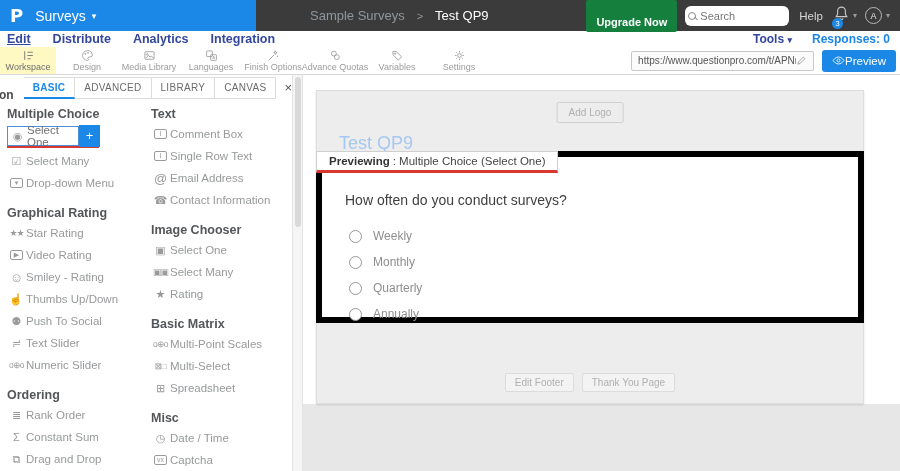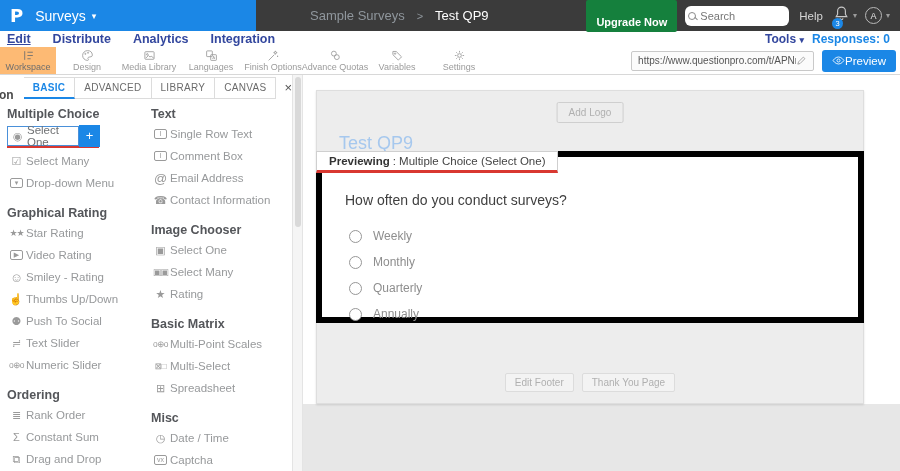--- a/index.html
+++ b/index.html
@@ -26,31 +26,31 @@
   .help { color:#d6d6d6; font-size:11.5px; margin-right:10px; }
   .belwrap { position:relative; margin-right:3px; }
   .badge { position:absolute; left:-1px; bottom:-3px; background:#1b87e6; color:#fff; font-size:7.5px; width:11px; height:11px; border-radius:50%; display:flex; align-items:center; justify-content:center; }
   .mini-caret { font-size:8px; color:#9b9b9b; margin-right:8px; }
   .avatar { width:17px; height:17px; border:1px solid #b9b9b9; border-radius:50%; color:#e3e3e3; font-size:9px; display:flex; align-items:center; justify-content:center; margin-right:4px; }
 
   
   .navrow { height:16px; display:flex; align-items:center; padding:0 10px 0 7px; font-size:12.5px; }
   .nav-item { color:#33479e; font-weight:bold; margin-right:22px; cursor:pointer; }
   .nav-item.active { text-decoration:underline; }
-  .nav-right { margin-left:auto; display:flex; align-items:center; gap:8px; }
+  .nav-right { margin-left:auto; display:flex; align-items:center; gap:20px; }
   .tools { color:#33479e; font-weight:bold; font-size:12px; }
   .tools .caret { color:#33479e; }
   .responses { color:#1b87e6; font-weight:bold; font-size:12px; }
 
   
   .toolrow { height:28px; display:flex; align-items:stretch; border-bottom:1px solid #d8d8d8; }
   .tool { width:62px; display:flex; flex-direction:column; align-items:center; justify-content:center; gap:0; cursor:pointer; }
   .tool svg { width:13px; height:13px; stroke:#9b9b9b; fill:none; stroke-width:1.6; }
   .tool .tlabel { font-size:9px; color:#9b9b9b; white-space:nowrap; }
-  .tool.active { background:#fdba74; width:56px; }
+  .tool.active { background:#fef9c3; width:56px; }
   .tool.active svg { stroke:#6e6e6e; }
   .tool.active .tlabel { color:#6e6e6e; }
   .tool-right { margin-left:auto; display:flex; align-items:center; padding-right:4px; gap:8px; }
   .urlbox { width:183px; height:20px; border:1px solid #c9c9c9; border-radius:2px; background:#fbfbfb; display:flex; align-items:center; padding:0 4px 0 6px; }
   .urlbox input { border:none; outline:none; background:transparent; font-size:10px; color:#555; width:158px; font-family:"Liberation Sans",sans-serif; }
   .urlbox svg { width:11px; height:11px; stroke:#8a8a8a; fill:none; stroke-width:1.6; }
   .previewbtn { background:#1b87e6; border:none; border-radius:3px; color:#fff; height:22px; padding:0 10px; font-size:11.5px; display:flex; align-items:center; cursor:pointer; }
   .previewbtn svg { width:13px; height:13px; stroke:#fff; fill:none; stroke-width:1.6; }
 
   
@@ -300,25 +300,25 @@
             <span class="qicon">⧉</span>
             <span>Drag and Drop</span>
           </div>
           
         </div>
 
         <div class="bcol2">
           <div class="sec-h">Text</div>
           <div class="qitem">
             <span class="qicon boxed">I</span>
+            <span>Comment Box</span>
+          </div>
+          <div class="qitem">
+            <span class="qicon boxed">I</span>
             <span>Single Row Text</span>
-          </div>
-          <div class="qitem">
-            <span class="qicon boxed">I</span>
-            <span>Comment Box</span>
           </div>
           <div class="qitem">
             <span class="qicon" style="font-size:13px">@</span>
             <span>Email Address</span>
           </div>
           <div class="qitem">
             <span class="qicon">☎</span>
             <span>Contact Information</span>
           </div>
 

